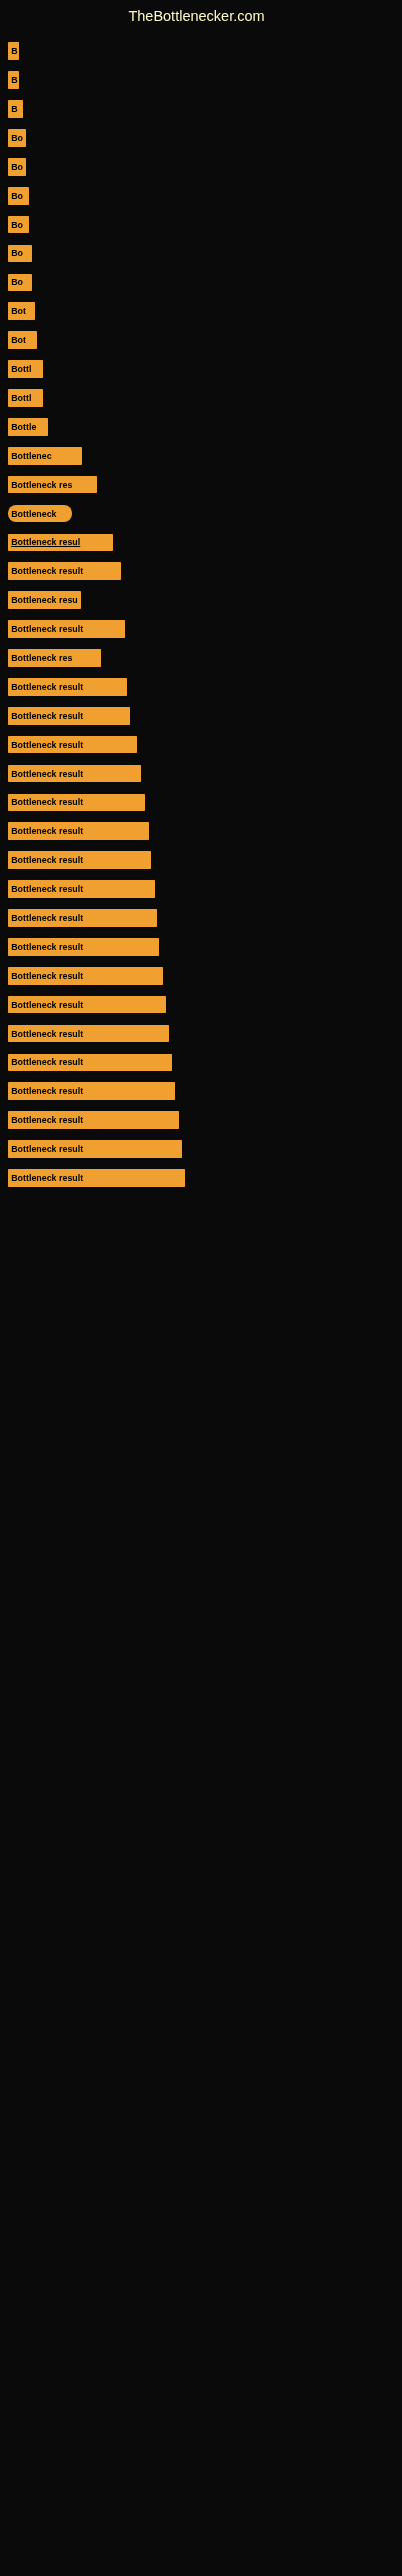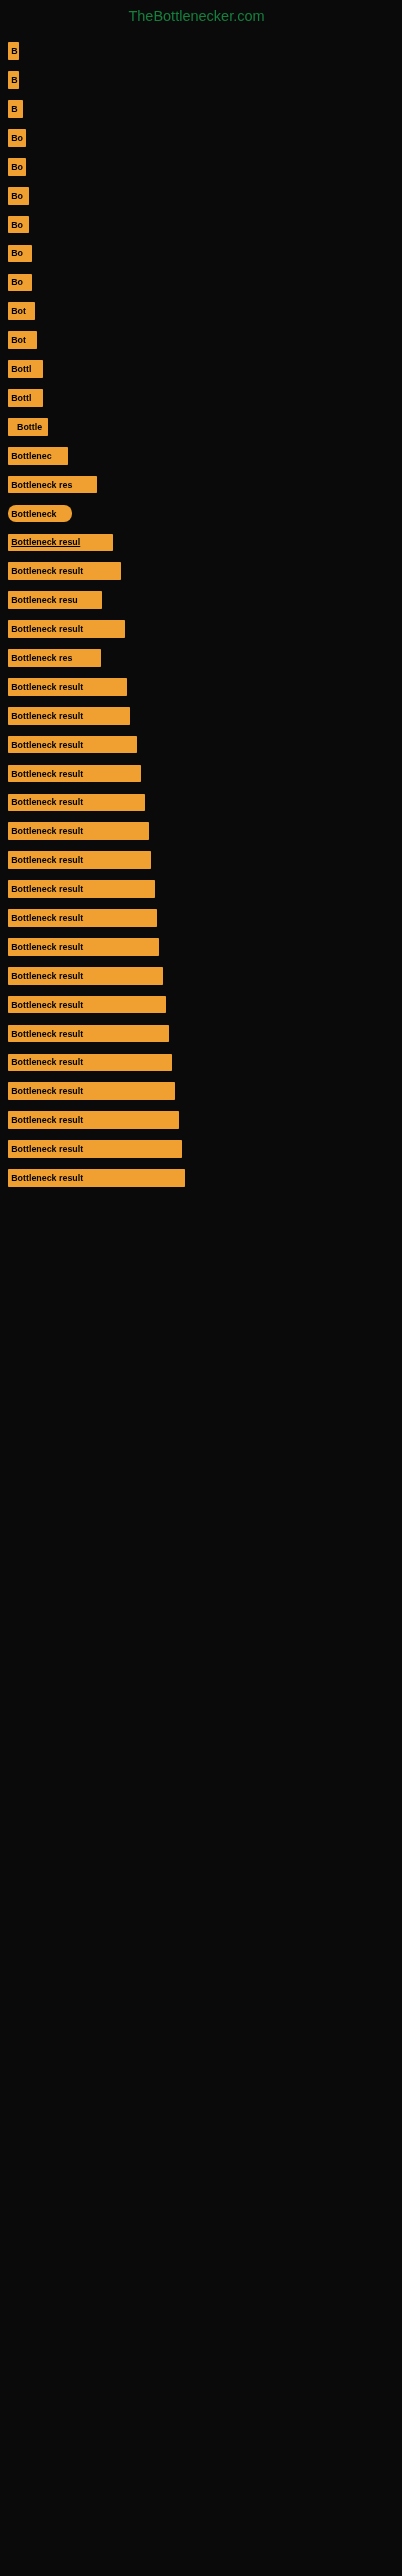--- a/index.html
+++ b/index.html
@@ -11,21 +11,21 @@
     body {
       background-color: #0a0a0a;
       width: 403px;
       min-height: 2576px;
       font-family: Arial, sans-serif;
       position: relative;
       overflow-x: hidden;
     }
 
     .site-title {
-      color: #15803d;
+      color: #fef9c3;
       font-size: 14.5px;
       text-align: center;
       padding: 8px 10px 4px 0;
       font-weight: normal;
     }
 
     .bars-container {
       padding: 12px 8px;
       display: flex;
       flex-direction: column;
@@ -121,26 +121,26 @@
       <div class="bar" style="width: 35px;">
         <span class="bar-label">Bottl</span>
       </div>
     </div>
     <div class="bar-row">
       <div class="bar" style="width: 35px;">
         <span class="bar-label">Bottl</span>
       </div>
     </div>
     <div class="bar-row">
-      <div class="bar" style="width: 40px; justify-content: center;">
+      <div class="bar" style="width: 40px;">
         <span class="bar-label">Bottle</span>
       </div>
     </div>
     <div class="bar-row">
-      <div class="bar" style="width: 60px;">
+      <div class="bar" style="width: 74px;">
         <span class="bar-label">Bottlenec</span>
       </div>
     </div>
     <div class="bar-row">
       <div class="bar" style="width: 89px;">
         <span class="bar-label">Bottleneck res</span>
       </div>
     </div>
     <div class="bar-row">
       <div class="bar" style="width: 64px; border-radius: 8px;">
@@ -151,21 +151,21 @@
       <div class="bar" style="width: 105px; text-decoration: underline;">
         <span class="bar-label">Bottleneck resul</span>
       </div>
     </div>
     <div class="bar-row">
       <div class="bar" style="width: 113px;">
         <span class="bar-label">Bottleneck result</span>
       </div>
     </div>
     <div class="bar-row">
-      <div class="bar" style="width: 94px;">
+      <div class="bar" style="width: 73px;">
         <span class="bar-label">Bottleneck resu</span>
       </div>
     </div>
     <div class="bar-row">
       <div class="bar" style="width: 117px;">
         <span class="bar-label">Bottleneck result</span>
       </div>
     </div>
     <div class="bar-row">
       <div class="bar" style="width: 93px;">

